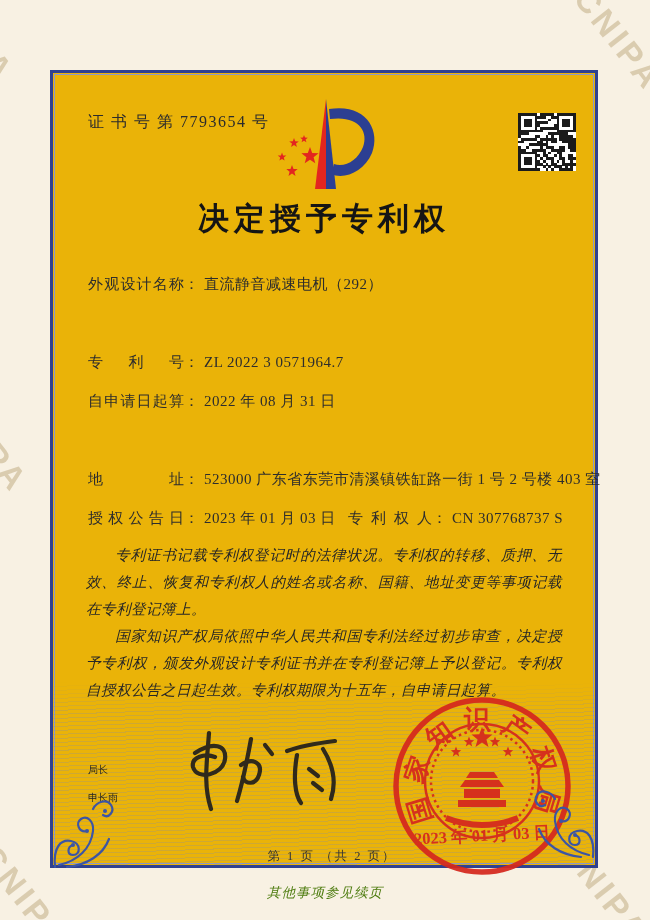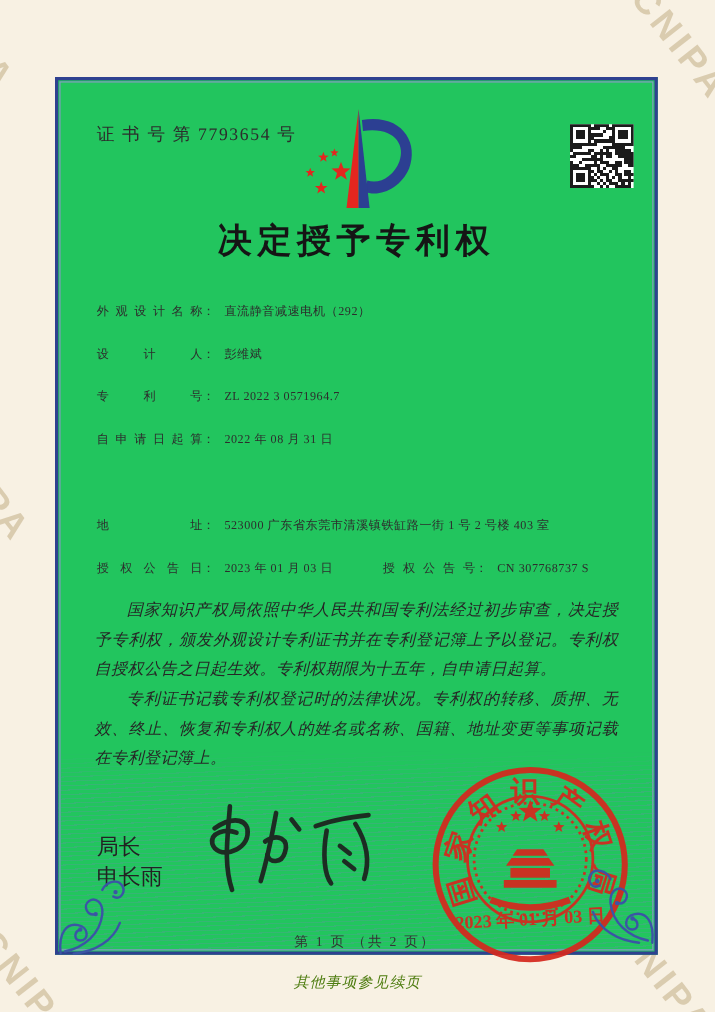--- a/index.html
+++ b/index.html
@@ -8,49 +8,49 @@
   .page{position:relative;width:650px;height:920px;background:#f8f1e3;overflow:hidden;}
 
   
   .wm{position:absolute;font-family:"Liberation Sans","DejaVu Sans",sans-serif;
       font-weight:bold;font-size:33px;letter-spacing:4px;color:rgba(193,173,133,.55);
       transform:rotate(52deg);transform-origin:left top;white-space:nowrap;pointer-events:none;}
   .wm.inner{color:rgba(193,173,133,.28);}
 
   
   .frame{position:absolute;left:50px;top:70px;width:548px;height:798px;
-         border:3px solid #2f4190;background:#22c55e;box-sizing:border-box;}
+         border:3px solid #2f4190;background:#eab308;box-sizing:border-box;}
   .frame-inner-line{position:absolute;inset:1px;border:1px solid #8b98c9;pointer-events:none;}
 
   .guilloche{position:absolute;left:0;right:0;top:609px;height:183px;
      background:repeating-linear-gradient(178deg, rgba(120,135,185,.25) 0 1px, rgba(120,135,185,0) 1px 4px);
      -webkit-mask-image:linear-gradient(180deg,transparent 0,#000 30px);
      mask-image:linear-gradient(180deg,transparent 0,#000 30px);}
 
   .cert-no{position:absolute;left:35px;top:39px;font-size:16px;letter-spacing:1.5px;color:#2c2c2c;}
 
   .logo{position:absolute;left:210px;top:22px;width:124px;height:102px;}
   .qr{position:absolute;left:465px;top:40px;width:58px;height:58px;}
 
   .title{position:absolute;left:0;top:125px;width:100%;text-align:center;
          font-size:31px;font-weight:bold;letter-spacing:5px;color:#151515;}
 
-  .field-row{position:absolute;left:35px;right:30px;font-size:11px;color:#2d2d2d;white-space:nowrap;}
+  .field-row{position:absolute;left:35px;right:30px;font-size:15px;color:#2d2d2d;white-space:nowrap;}
   .flabel{display:inline-block;text-align:justify;text-align-last:justify;}
   .w6{width:96px;} .w5b{width:84px;}
   .fcolon{display:inline-block;width:14px;}
   .fvalue{margin-left:6px;letter-spacing:.5px;}
   .pair2{position:absolute;left:260px;top:0;}
 
   .paras{position:absolute;left:33px;right:33px;top:469px;font-size:14.6px;line-height:27px;
          color:#262626;text-align:justify;font-style:italic;letter-spacing:.4px;}
   .paras p{margin:0;text-indent:2em;}
 
   .signer{position:absolute;left:35px;top:683px;font-family:"Liberation Sans","DejaVu Sans",sans-serif;
-          font-size:20px;color:#222;line-height:28px;}
+          font-size:10px;color:#222;line-height:28px;}
   .sig-svg{position:absolute;left:112px;top:646px;width:185px;height:98px;}
 
   .seal{position:absolute;left:329px;top:613px;width:200px;height:200px;opacity:.93;}
 
   .ornament{position:absolute;width:75px;height:86px;}
   .orn-left{left:-6px;top:712px;}
   .orn-right{right:-6px;top:702px;transform:scaleX(-1);}
 
   .page-indicator{position:absolute;left:16px;right:0;top:775px;text-align:center;
                   font-size:12.5px;letter-spacing:2px;color:#333;}
@@ -263,42 +263,39 @@
           <rect x="1" y="15" width="5" height="5" fill="#ffffff"></rect>
           <rect x="2" y="16" width="3" height="3" fill="#1b1b1b"></rect>
         </g>
     </svg>
 
     <div class="title">决定授予专利权</div>
 
     <div class="field-row" style="top:202px">
       <span class="flabel w6">外观设计名称</span><span class="fcolon">：</span><span class="fvalue">直流静音减速电机（292）</span>
     </div>
-    <div class="field-row" style="top:241px">
-      <span class="flabel w6">设计人</span><span class="fcolon">：</span><span class="fvalue">彭维斌</span>
-    </div>
     <div class="field-row" style="top:280px">
       <span class="flabel w6">专利号</span><span class="fcolon">：</span><span class="fvalue">ZL 2022 3 0571964.7</span>
     </div>
     <div class="field-row" style="top:319px">
       <span class="flabel w6">自申请日起算</span><span class="fcolon">：</span><span class="fvalue">2022 年 08 月 31 日</span>
     </div>
     <div class="field-row" style="top:397px">
       <span class="flabel w6">地址</span><span class="fcolon">：</span><span class="fvalue">523000 广东省东莞市清溪镇铁缸路一街 1 号 2 号楼 403 室</span>
     </div>
     <div class="field-row" style="top:436px">
       <span class="flabel w6">授权公告日</span><span class="fcolon">：</span><span class="fvalue">2023 年 01 月 03 日</span>
       <span class="pair2">
-        <span class="flabel w5b">授权公告号</span><span class="fcolon">：</span><span class="fvalue">CN 307768737 S</span>
+        <span class="flabel w5b">专利权人</span><span class="fcolon">：</span><span class="fvalue">CN 307768737 S</span>
       </span>
     </div>
 
     <div class="paras">
+      <p>专利证书记载专利权登记时的法律状况。专利权的转移、质押、无效、终止、恢复和专利权人的姓名或名称、国籍、地址变更等事项记载在专利登记簿上。</p>
       <p>国家知识产权局依照中华人民共和国专利法经过初步审查，决定授予专利权，颁发外观设计专利证书并在专利登记簿上予以登记。专利权自授权公告之日起生效。专利权期限为十五年，自申请日起算。</p>
-      <p>专利证书记载专利权登记时的法律状况。专利权的转移、质押、无效、终止、恢复和专利权人的姓名或名称、国籍、地址变更等事项记载在专利登记簿上。</p>
     </div>
 
     <div class="signer">
       <div>局长</div>
       <div>申长雨</div>
     </div>
 
     <svg class="sig-svg" viewBox="0 0 185 98">
       <g stroke="#1c1c1c" stroke-width="4.2" fill="none" stroke-linecap="round" opacity="0.9">
         <path d="M30,34 C48,22 62,26 60,40 C58,56 32,62 28,48 C26,38 40,34 50,38"></path>

